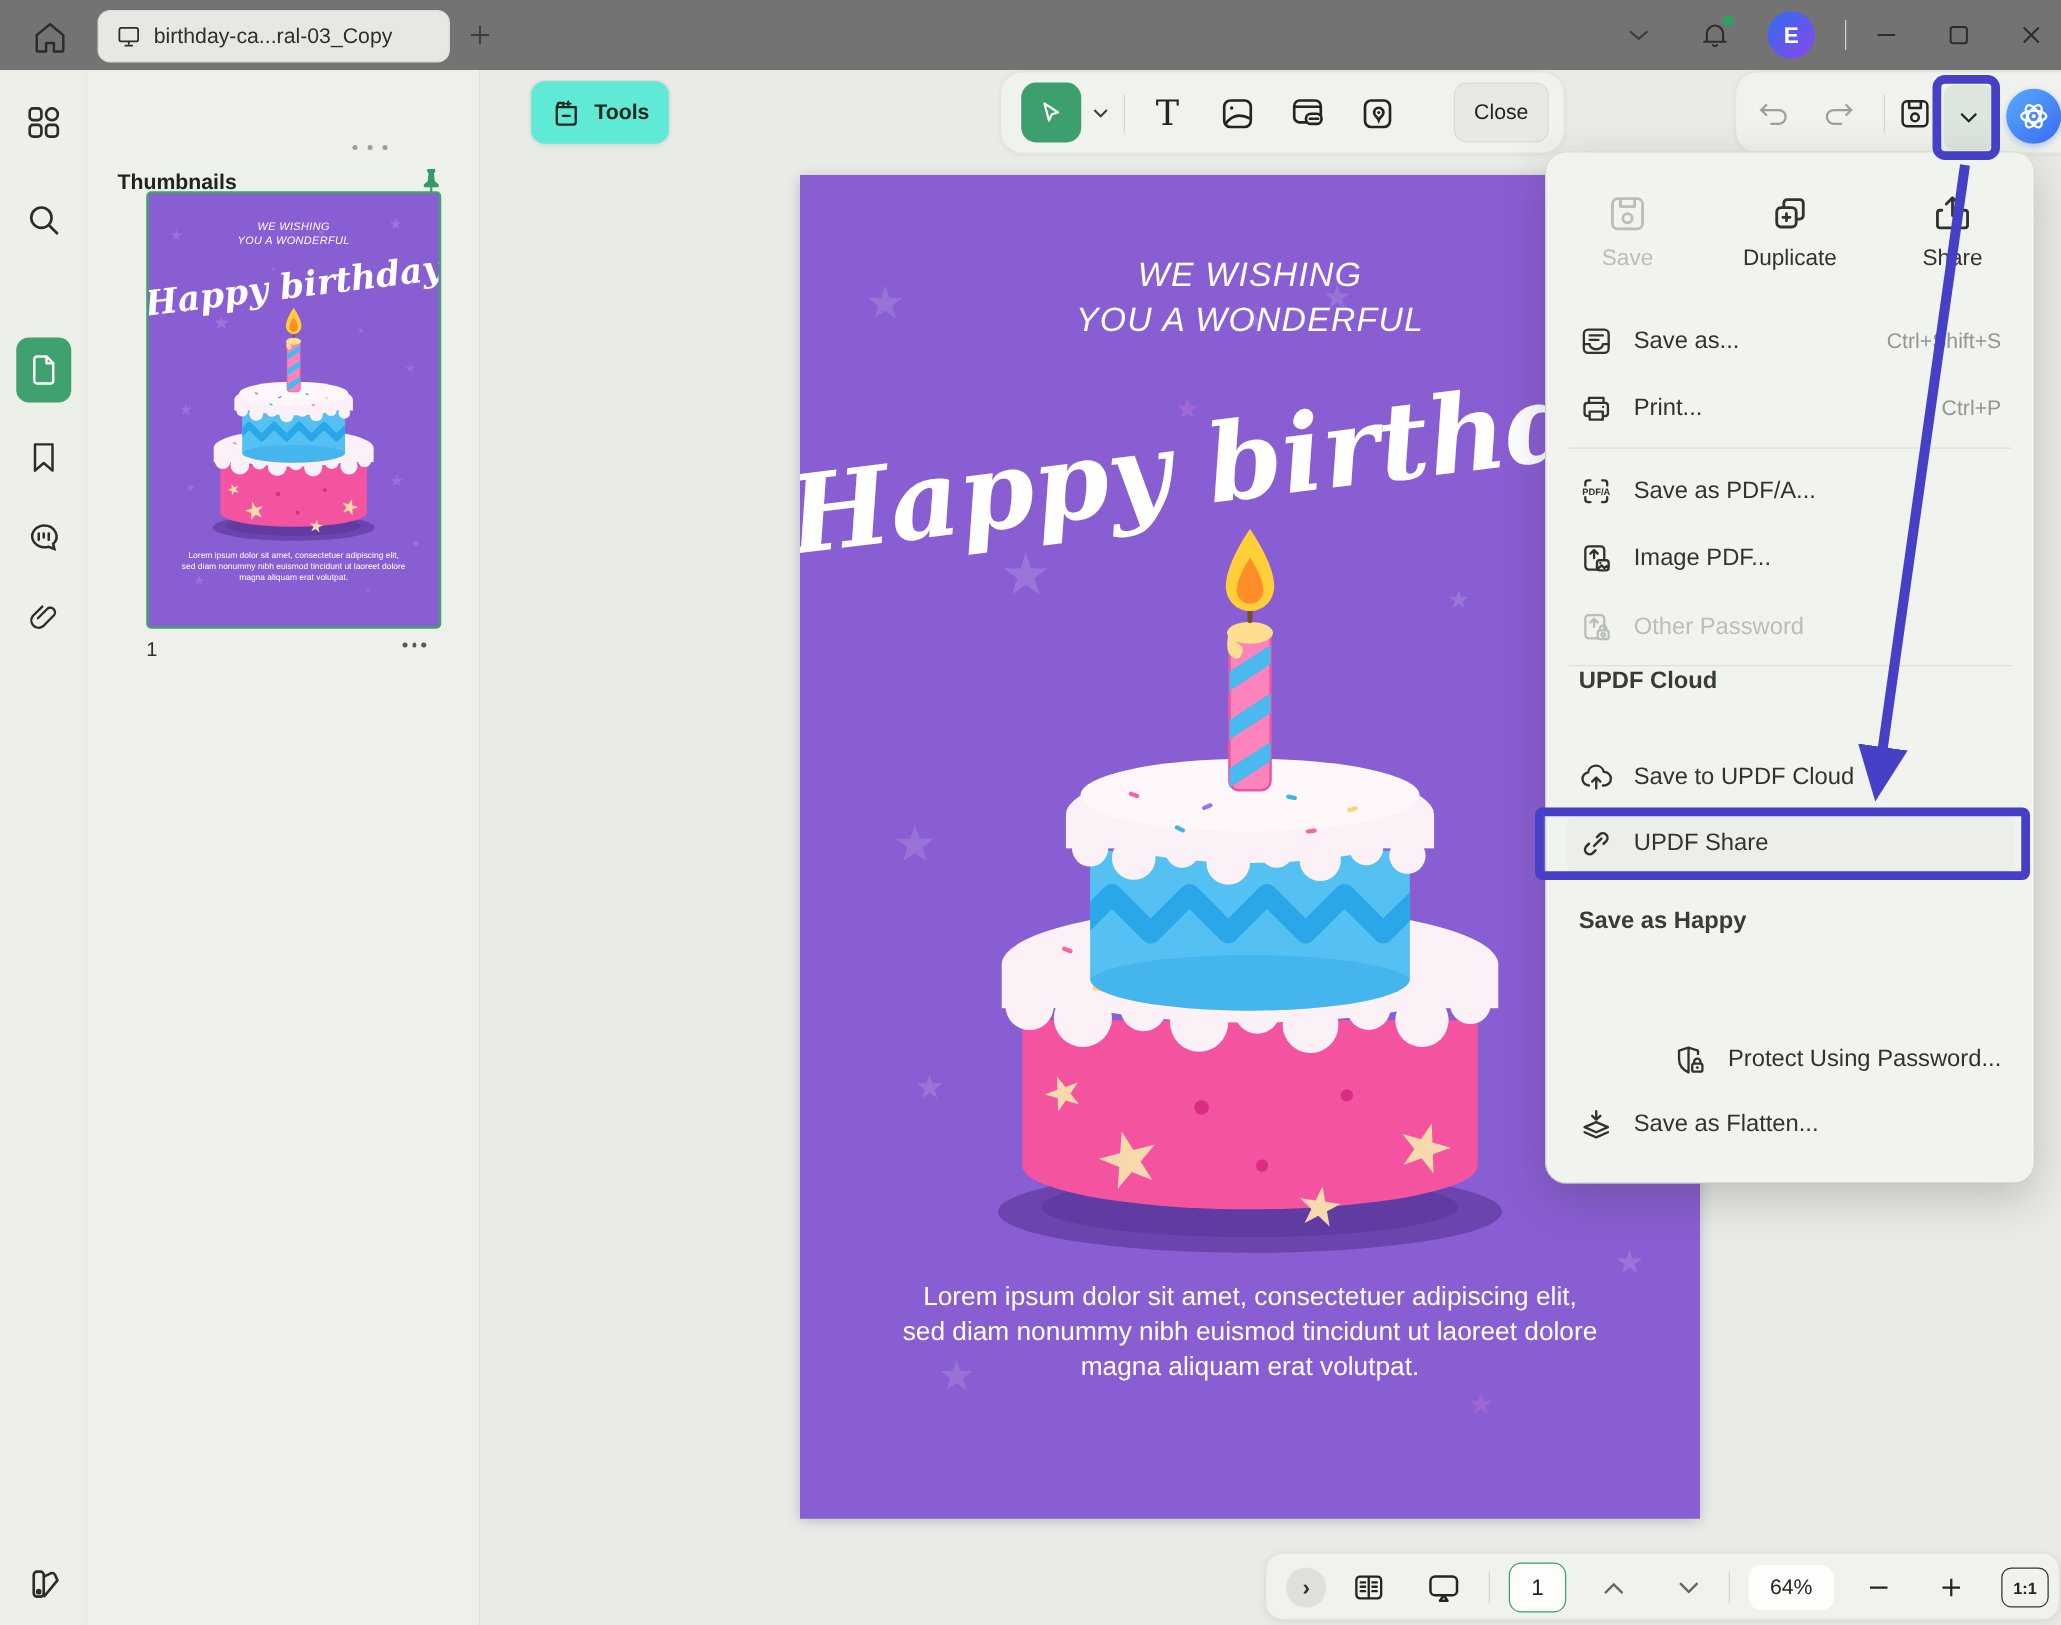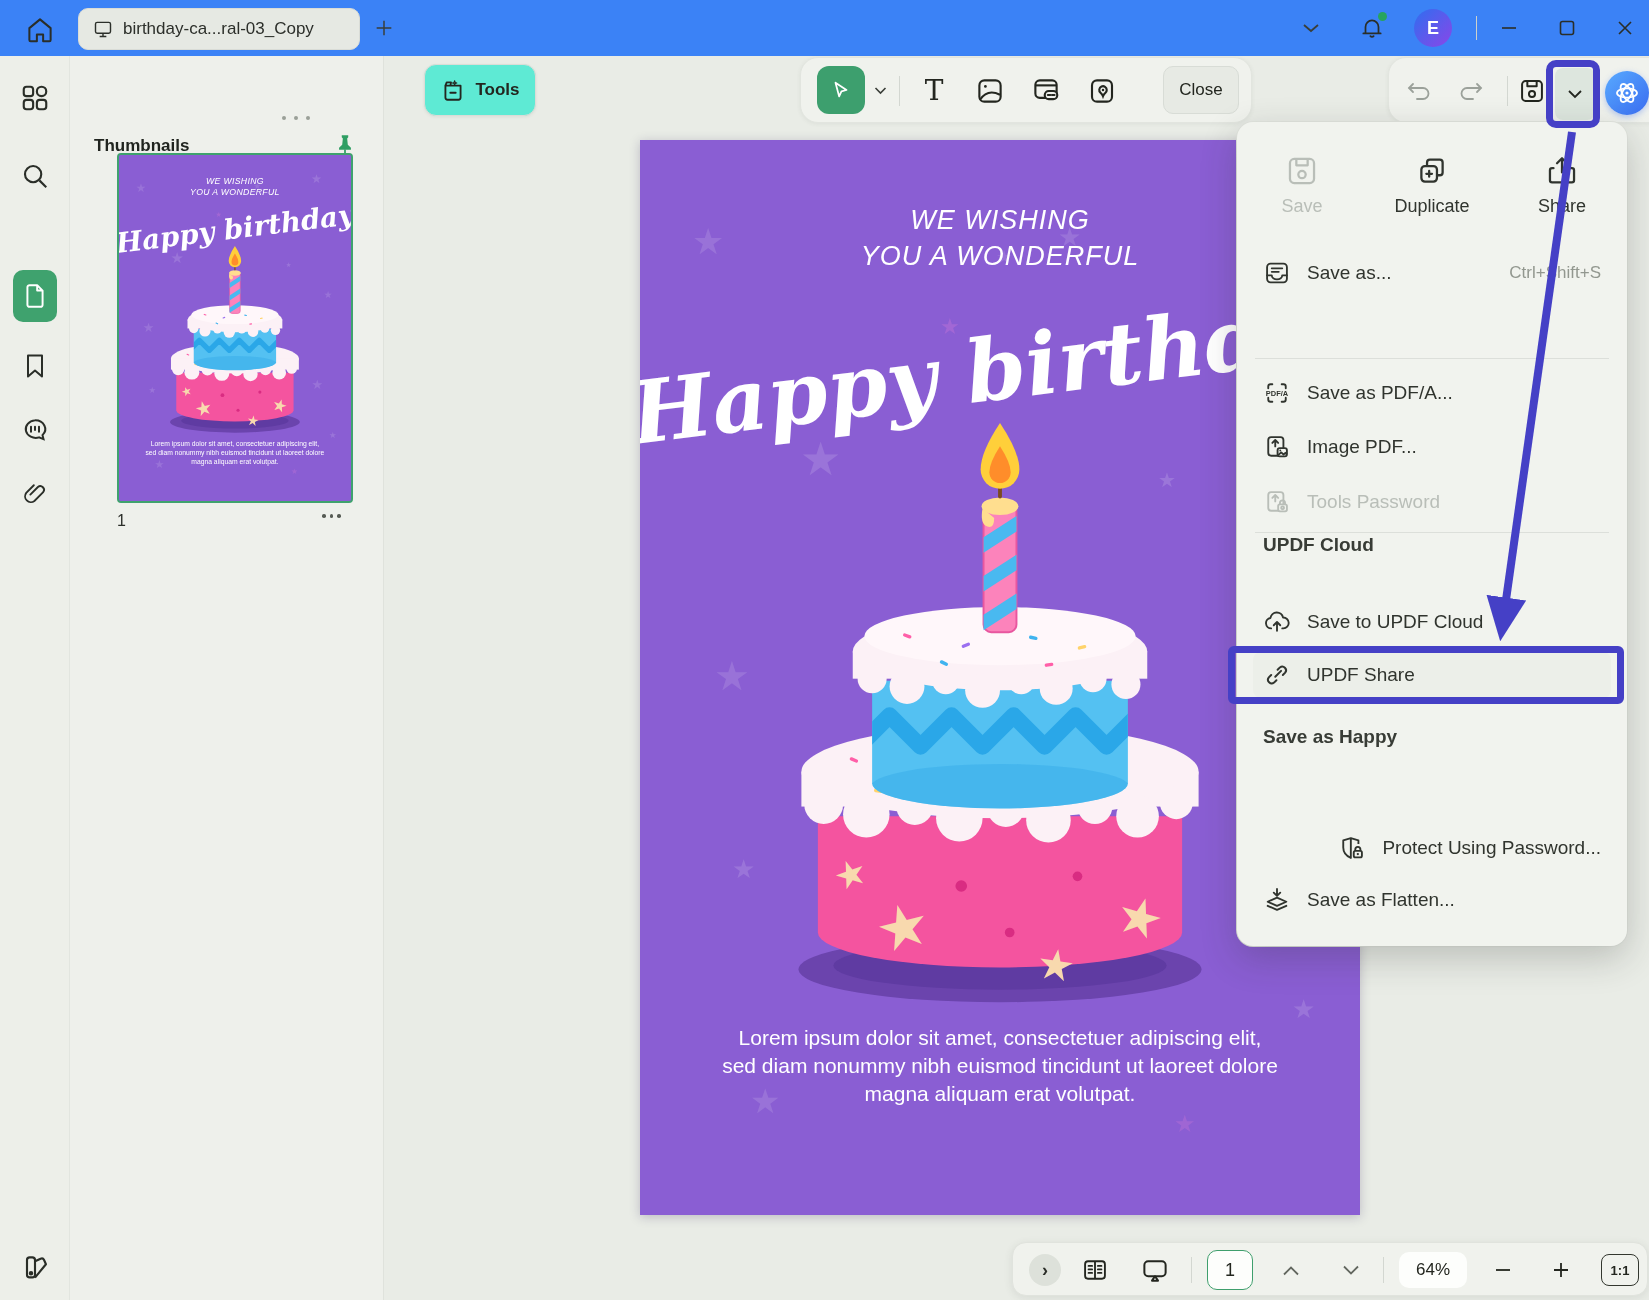--- a/index.html
+++ b/index.html
@@ -1,21 +1,21 @@
 <!DOCTYPE html>
 <html><head>
 <meta charset="utf-8">
 <style>
   * { margin:0; padding:0; box-sizing:border-box; }
   html,body { width:1649px; height:1300px; overflow:hidden; }
   body { font-family:"Liberation Sans", sans-serif; color:#2d312b; }
   #app { position:relative; width:1649px; height:1300px; background:#e9ece6; overflow:hidden; }
 
   
-  .titlebar { position:absolute; left:0; top:0; width:1649px; height:56px; background:#3b82f6; z-index:4; }
+  .titlebar { position:absolute; left:0; top:0; width:1649px; height:56px; background:#737373; z-index:4; }
   .sidebar  { position:absolute; left:0; top:56px; width:70px; height:1244px; background:#edefe9; border-right:1px solid #e2e5df; z-index:4; }
   .thumb-panel { position:absolute; left:70px; top:56px; width:314px; height:1244px; background:#eef0eb; border-right:1px solid #dfe2dc; z-index:4; }
 
   .icon-btn { display:flex; align-items:center; justify-content:center; cursor:pointer; }
   svg { display:block; }
 
   
   .home-btn { position:absolute; left:22px; top:12px; width:36px; height:36px; }
   .tab { position:absolute; left:78px; top:8px; width:282px; height:42px; background:#e6e9e3; border:1px solid #d9dcd6; border-radius:10px; display:flex; align-items:center; gap:10px; padding:0 14px; }
   .tab-label { font-size:17px; color:#2c2f2a; white-space:nowrap; }
@@ -591,20 +591,32 @@
       <span class="mi-icon">
         <svg width="28" height="28" viewBox="0 0 24 24" fill="none" stroke="#30342e" stroke-width="1.6" stroke-linecap="round" stroke-linejoin="round">
             <rect x="3.5" y="4" width="17" height="16" rx="3"></rect>
             <path d="M7.5 8 h9 M7.5 11 h6"></path>
             <path d="M3.5 14 h4 a4.5 3.5 0 0 0 9 0 h4"></path>
           </svg>
       </span>
       <span class="mi-label">Save as...</span>
       <span class="mi-shortcut">Ctrl+Shift+S</span>
     </div>
+    <div class="menu-item" style="top:182px;">
+      <span class="mi-icon">
+        <svg width="28" height="28" viewBox="0 0 24 24" fill="none" stroke="#30342e" stroke-width="1.6" stroke-linejoin="round">
+            <path d="M7 8 V4.5 h10 V8"></path>
+            <rect x="4" y="8" width="16" height="9" rx="2"></rect>
+            <path d="M7.5 14 h9 v5.5 h-9 z" fill="#f1f3ee"></path>
+            <circle cx="16.7" cy="10.8" r="0.8" fill="#30342e" stroke="none"></circle>
+          </svg>
+      </span>
+      <span class="mi-label">Print...</span>
+      <span class="mi-shortcut">Ctrl+P</span>
+    </div>
     <div class="menu-div" style="top:236px;"></div>
 
     <div class="menu-item" style="top:302px;">
       <span class="mi-icon">
         <svg width="28" height="28" viewBox="0 0 24 24" fill="none" stroke="#30342e" stroke-width="1.6" stroke-linejoin="round">
             <rect x="4.5" y="3.5" width="13" height="16" rx="2.5"></rect>
             <path d="M8 8.5 l2.5 -2.5 2.5 2.5 M10.5 6.5 v5" stroke-linecap="round"></path>
             <rect x="12.5" y="13" width="8" height="7" rx="1.8" fill="#f1f3ee"></rect>
             <circle cx="14.8" cy="15" r="0.8" fill="#30342e" stroke="none"></circle>
             <path d="M13 19 l2.6 -2.4 2 1.8 1.6 -1.4 1.3 1.2"></path>
@@ -624,21 +636,21 @@
     <div class="menu-item disabled" style="top:357px;">
       <span class="mi-icon">
         <svg width="28" height="28" viewBox="0 0 24 24" fill="none" stroke="#b9beb8" stroke-width="1.6" stroke-linejoin="round">
             <rect x="4.5" y="3.5" width="13" height="16" rx="2.5"></rect>
             <path d="M8 8.5 l2.5 -2.5 2.5 2.5 M10.5 6.5 v5" stroke-linecap="round"></path>
             <rect x="13" y="14" width="7.5" height="6" rx="1.5" fill="#f1f3ee"></rect>
             <path d="M14.5 14 v-1.2 a2.2 2.2 0 0 1 4.4 0 V14"></path>
             <circle cx="16.8" cy="17" r="1.2"></circle>
           </svg>
       </span>
-      <span class="mi-label">Tools Password</span>
+      <span class="mi-label">Other Password</span>
     </div>
     <div class="menu-div" style="top:410px;"></div>
 
     <div class="menu-header" style="top:412px;">UPDF Cloud</div>
 
     <div class="menu-item" style="top:477px;">
       <span class="mi-icon">
         <svg width="28" height="28" viewBox="0 0 24 24" fill="none" stroke="#30342e" stroke-width="1.6" stroke-linecap="round" stroke-linejoin="round">
             <path d="M7 17.5 a4.5 4.5 0 0 1 -0.6 -8.95 a5.5 5.5 0 0 1 10.8 -0.4 A4 4 0 0 1 17.5 17.5 h-1"></path>
             <path d="M12 19.5 v-7 M9.2 14.8 L12 12 l2.8 2.8"></path>

